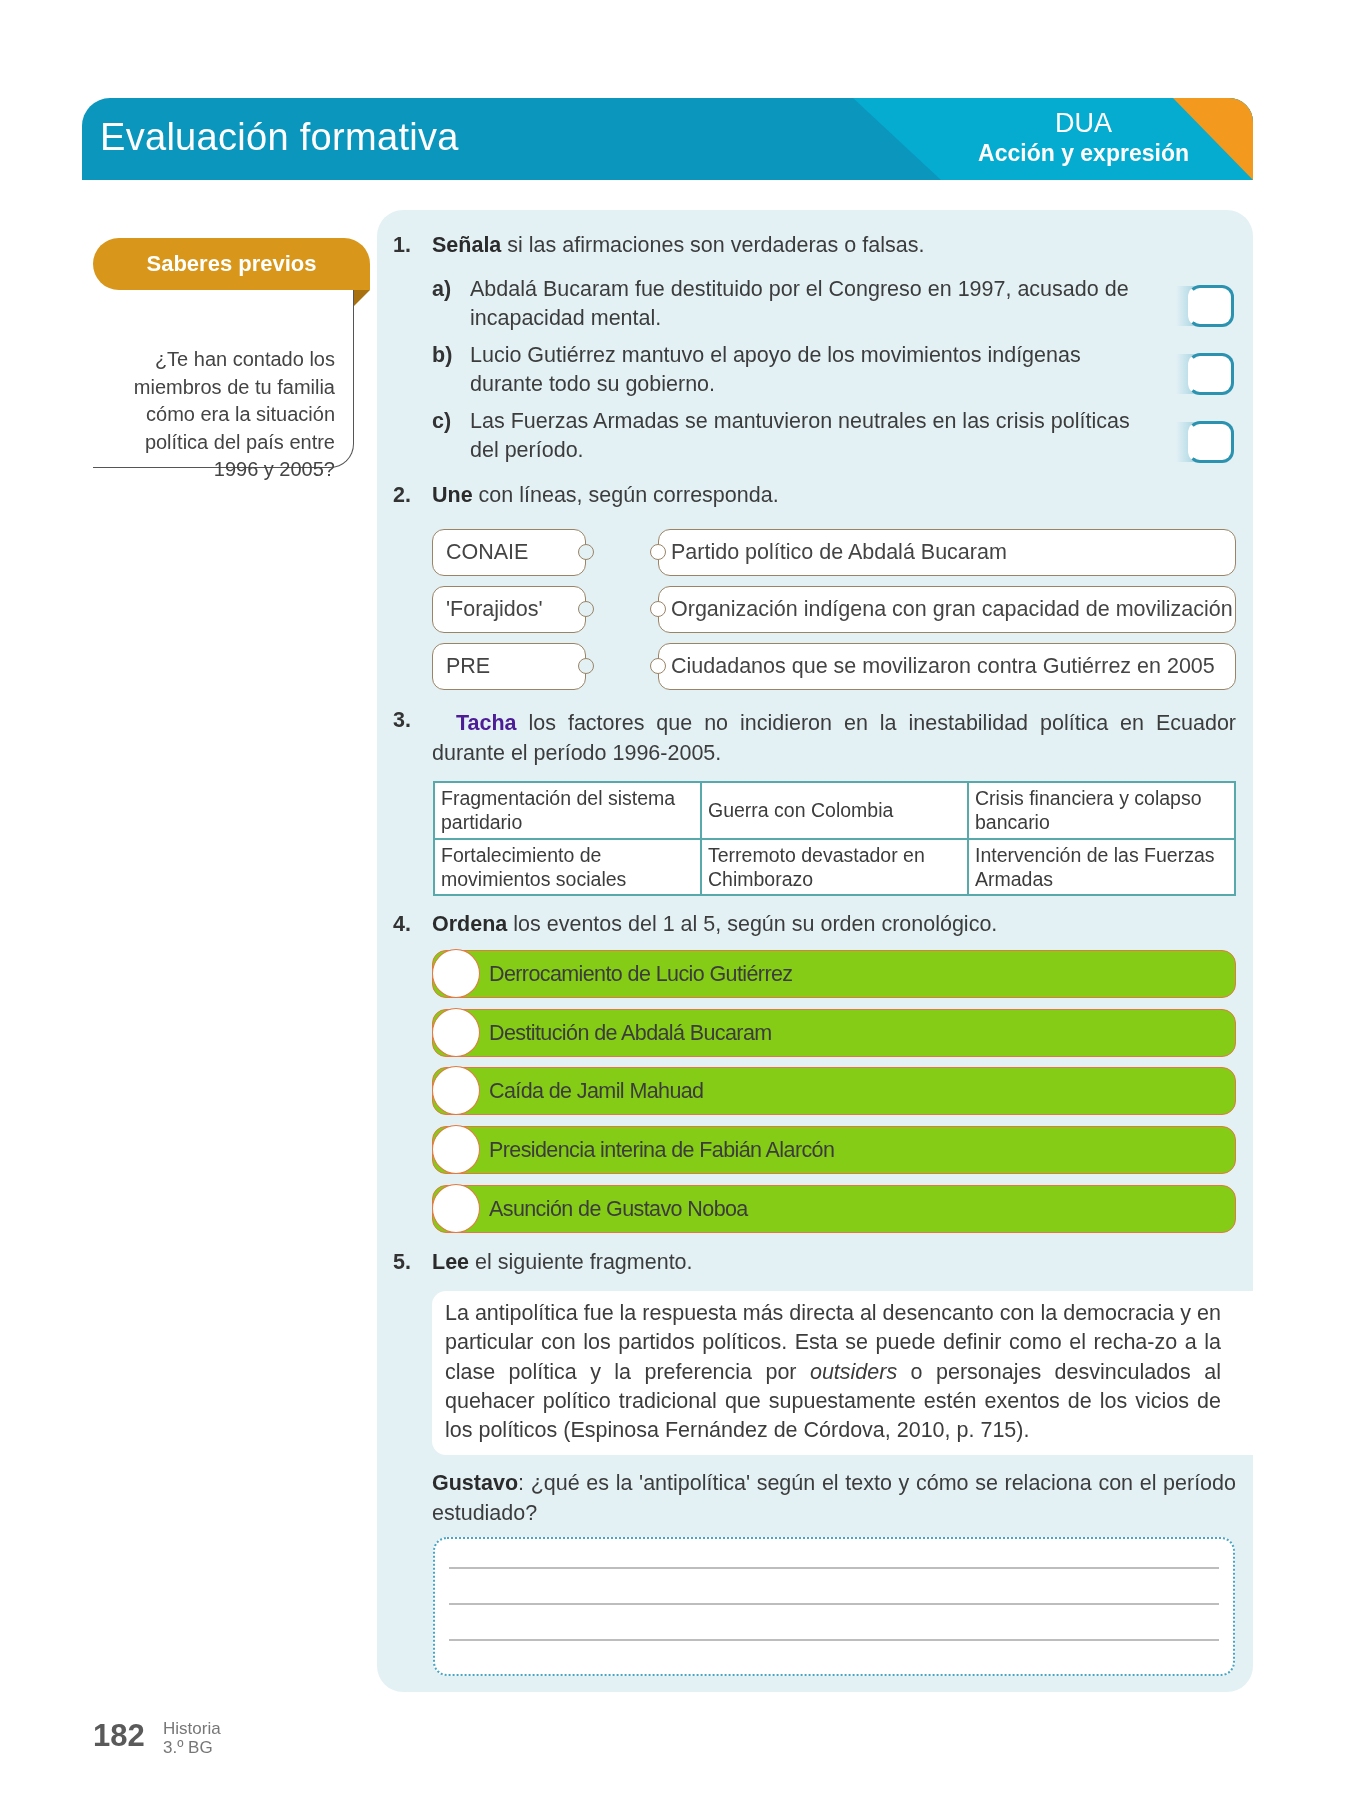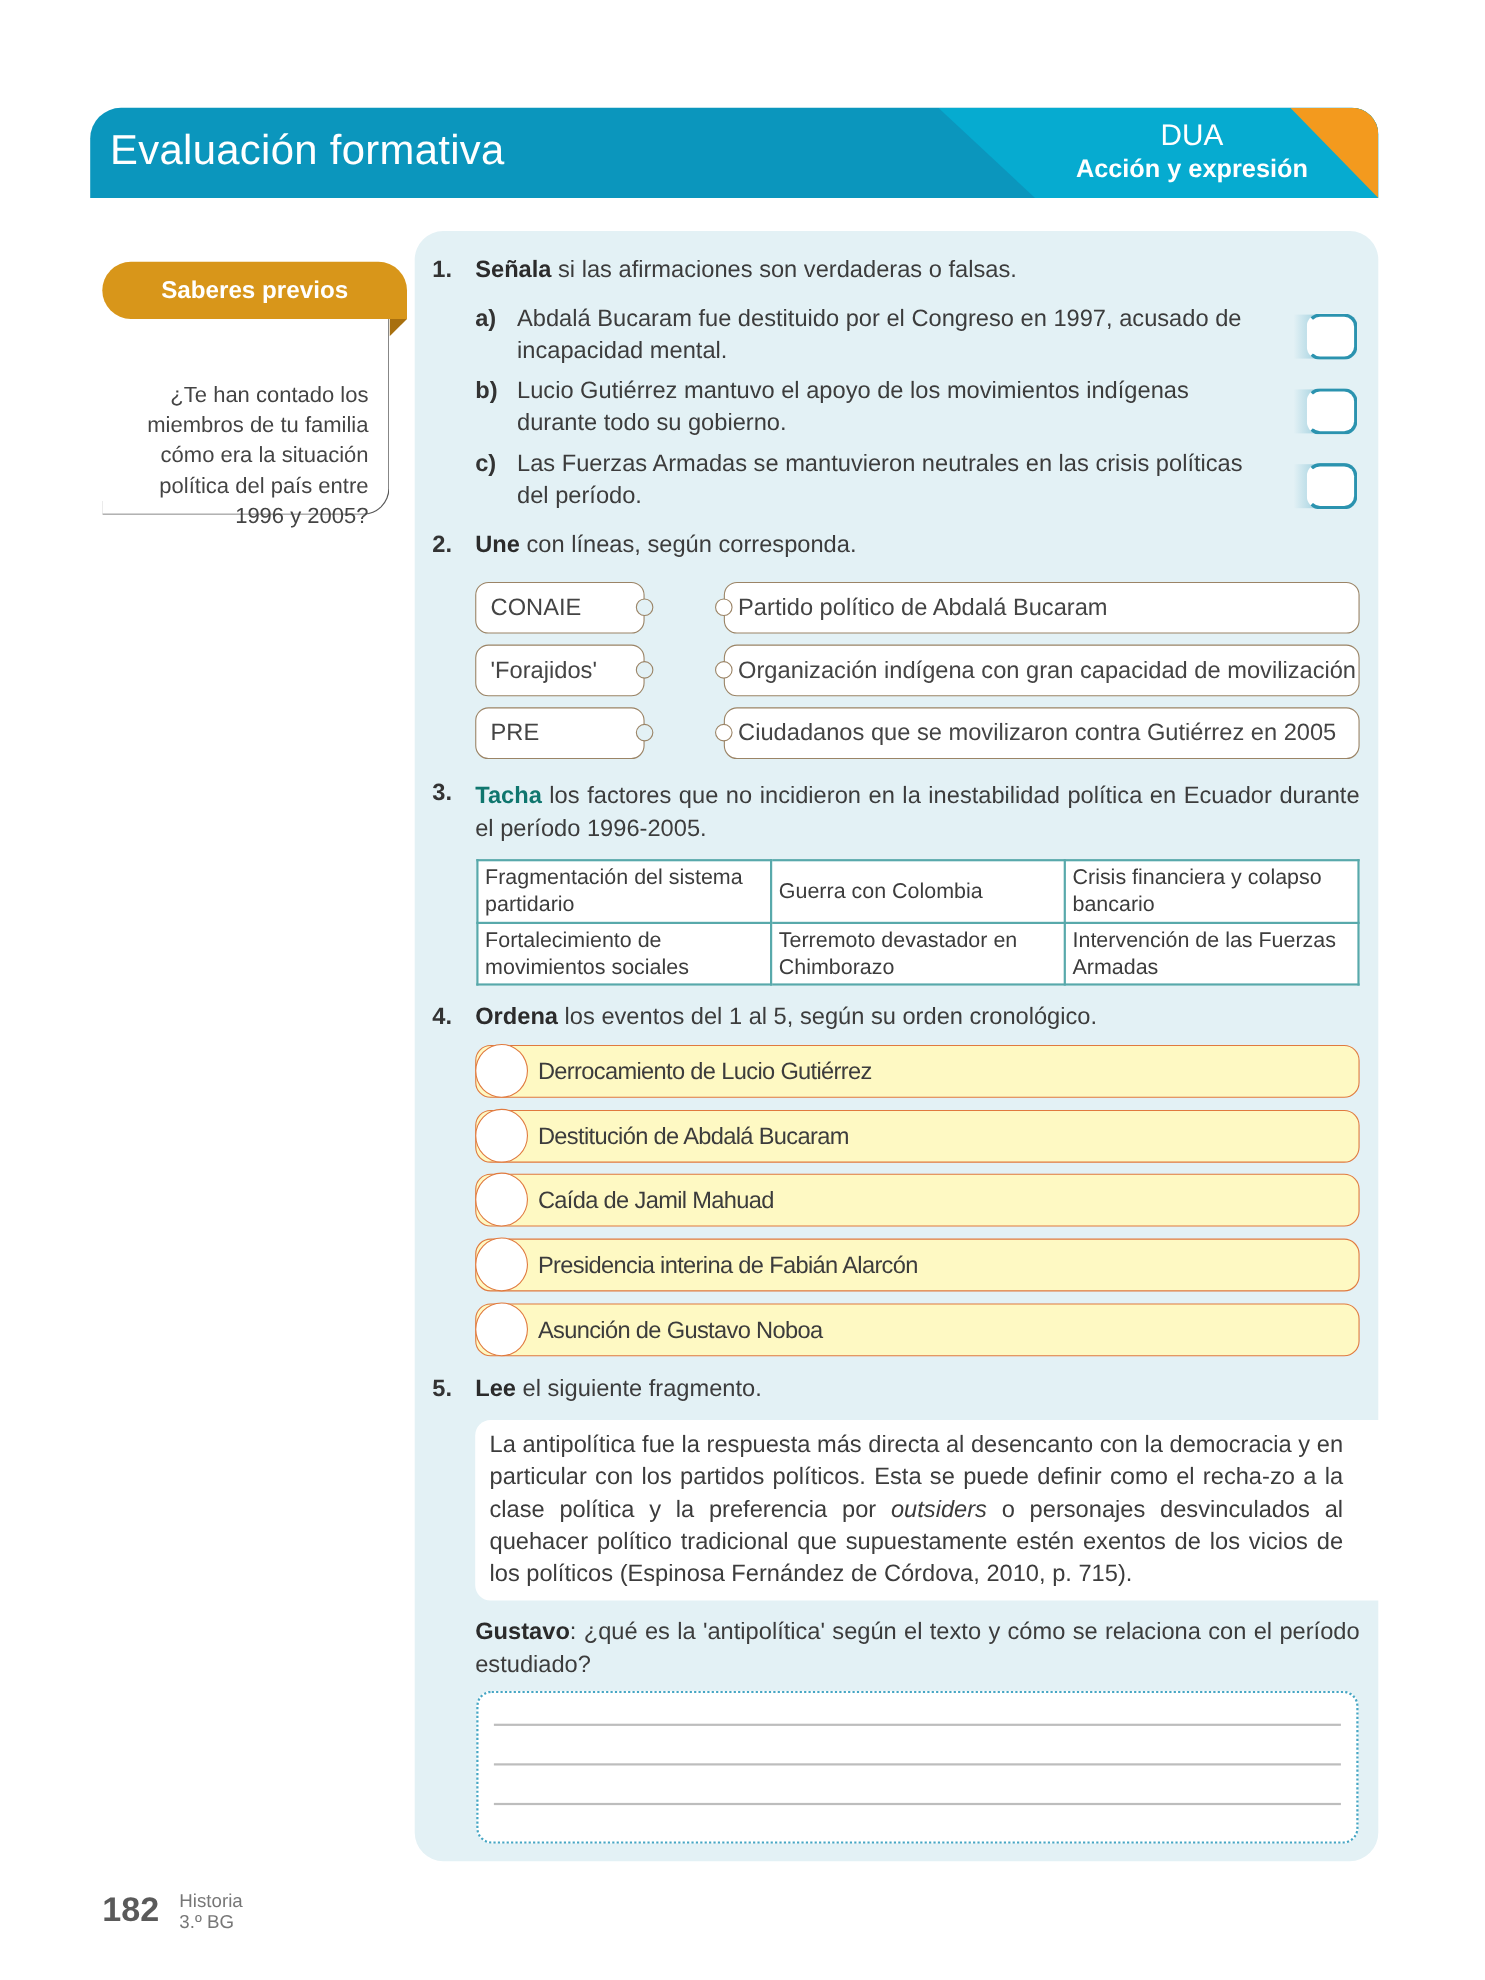--- a/index.html
+++ b/index.html
@@ -53,27 +53,27 @@
   .match-left .dot { position: absolute; right: -9px; top: 14px; width: 16px; height: 16px; border-radius: 50%;
     background: #e3f1f5; border: 1.5px solid #9b8466; }
   .match-right { position: absolute; left: 658px; width: 578px; height: 47px; background: #fff;
     border: 1.5px solid #9b8466; border-radius: 12px; font-size: 21.5px; line-height: 44px; padding-left: 12px; color: #444; white-space: nowrap; }
   .match-right .dot { position: absolute; left: -9px; top: 14px; width: 16px; height: 16px; border-radius: 50%;
     background: #fff; border: 1.5px solid #9b8466; }
 
   
   .q3-text { position: absolute; left: 432px; top: 708px; width: 804px; font-size: 21.5px; line-height: 30px;
     text-align: justify; color: #3c3c3c; }
-  .q3-text b { color: #0f766e; }
+  .q3-text b { color: #4c1d95; margin-left: 24px; }
   .factor-table { position: absolute; left: 433px; top: 781px; width: 803px; border-collapse: collapse; background: #fff; }
   .factor-table td { border: 2px solid #58a9ab; width: 33.3%; height: 56.5px; padding: 2px 6px; font-size: 19.5px;
     line-height: 24px; color: #3c3c3c; vertical-align: middle; }
 
   
-  .order-row { position: absolute; left: 432px; width: 804px; height: 48px; background: #fef9c3;
+  .order-row { position: absolute; left: 432px; width: 804px; height: 48px; background: #84cc16;
     border: 1.5px solid #e07a3f; border-radius: 14px; }
   .order-row .circ { position: absolute; left: -1px; top: -2px; width: 48px; height: 49px; border-radius: 50%;
     border: 1.5px solid #e07a3f; background: #fff; }
   .order-row .txt { position: absolute; left: 56px; top: 0; line-height: 46px; font-size: 21.5px; color: #3c3c3c; letter-spacing: -0.6px; }
 
   
   .quote-box { position: absolute; left: 432px; top: 1291px; width: 912px; height: 164px; background: #fff; border-radius: 14px; }
   .quote-box p { position: absolute; left: 13px; top: 8px; width: 776px; font-size: 21.5px; line-height: 29.3px;
     text-align: justify; color: #3c3c3c; }
   .responde { position: absolute; left: 432px; top: 1468px; width: 804px; font-size: 21.5px; line-height: 30px;

